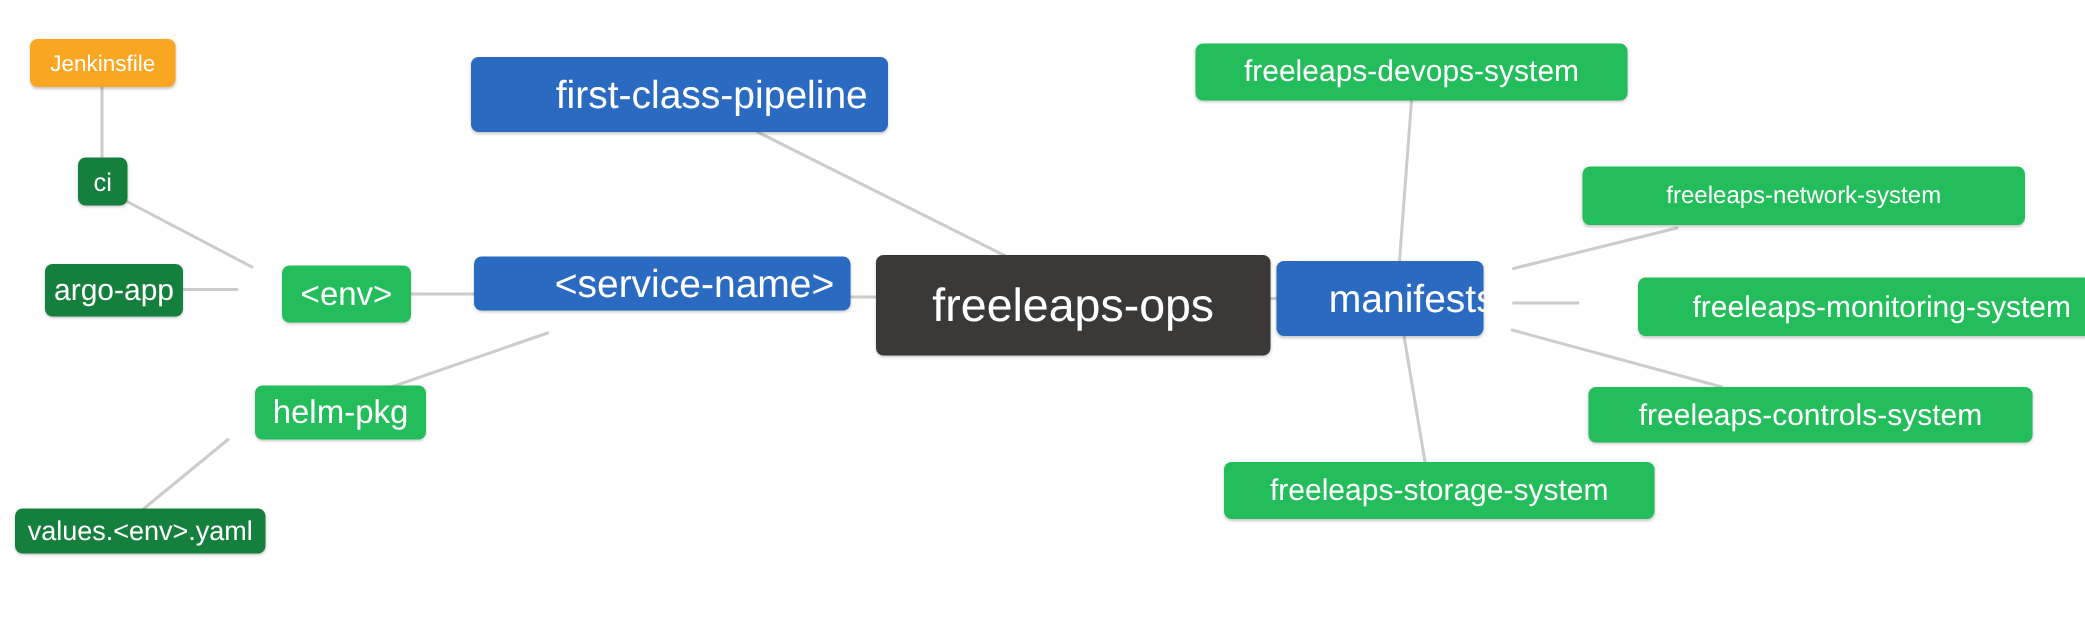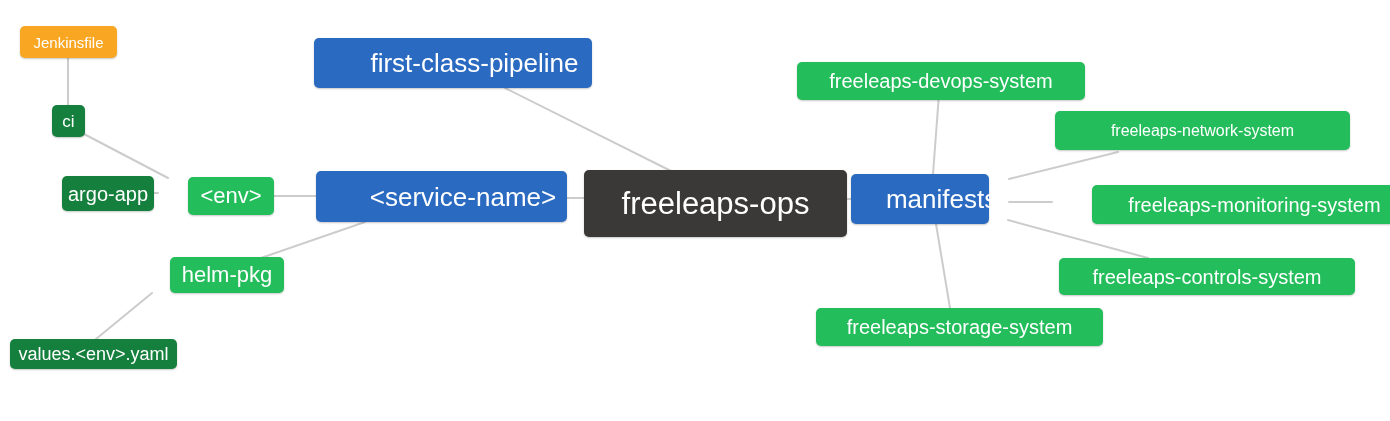--- a/index.html
+++ b/index.html
@@ -43,29 +43,29 @@
     line-height: 1;
   }
   .node.root   { background: #3b3938; }
   .node.branch { background: #2b6ac1; padding-left: 43px; }
   .node.green  { background: #23bd5b; }
   .node.red    { background: #15803d; }
   .node.orange { background: #f9a723; }
 
   .n-jenkinsfile { left: 20px;  top: 26px;  width: 97px;  height: 32px; font-size: 15px; }
   .n-ci          { left: 52px;  top: 105px; width: 33px;  height: 32px; font-size: 17px; }
-  .n-argo        { left: 30px;  top: 176px; width: 92px;  height: 35px; font-size: 20px; margin-left: 32px; }
+  .n-argo        { left: 30px;  top: 176px; width: 92px;  height: 35px; font-size: 20px; }
   .n-env         { left: 158px; top: 177px; width: 86px;  height: 38px; font-size: 22px; margin-left: 30px; }
   .n-helm        { left: 146px; top: 257px; width: 114px; height: 36px; font-size: 22px; margin-left: 24px; }
   .n-values      { left: 10px;  top: 339px; width: 167px; height: 30px; font-size: 18px; }
   .n-fcp         { left: 314px; top: 38px;  width: 278px; height: 50px; font-size: 26px; }
-  .n-service     { left: 316px; top: 171px; width: 251px; height: 51px; font-size: 26px; }
+  .n-service     { left: 316px; top: 171px; width: 251px; height: 36px; font-size: 26px; }
   .n-ops         { left: 584px; top: 170px; width: 263px; height: 67px; font-size: 31px; }
   .n-manifests   { left: 851px; top: 174px; width: 138px; height: 50px; font-size: 26px; }
-  .n-devops      { left: 797px; top: 29px;  width: 288px; height: 38px; font-size: 20px; margin-top: 33px; }
+  .n-devops      { left: 797px; top: 29px;  width: 288px; height: 38px; font-size: 20px; }
   .n-network     { left: 1055px; top: 111px; width: 295px; height: 39px; font-size: 16px; }
   .n-monitoring  { left: 1052px; top: 185px; width: 325px; height: 39px; font-size: 20px; margin-left: 40px; }
   .n-controls    { left: 1059px; top: 258px; width: 296px; height: 37px; font-size: 20px; }
   .n-storage     { left: 816px; top: 308px; width: 287px; height: 38px; font-size: 20px; }
 </style>
 </head>
 <body>
 
 <div class="canvas">
 

